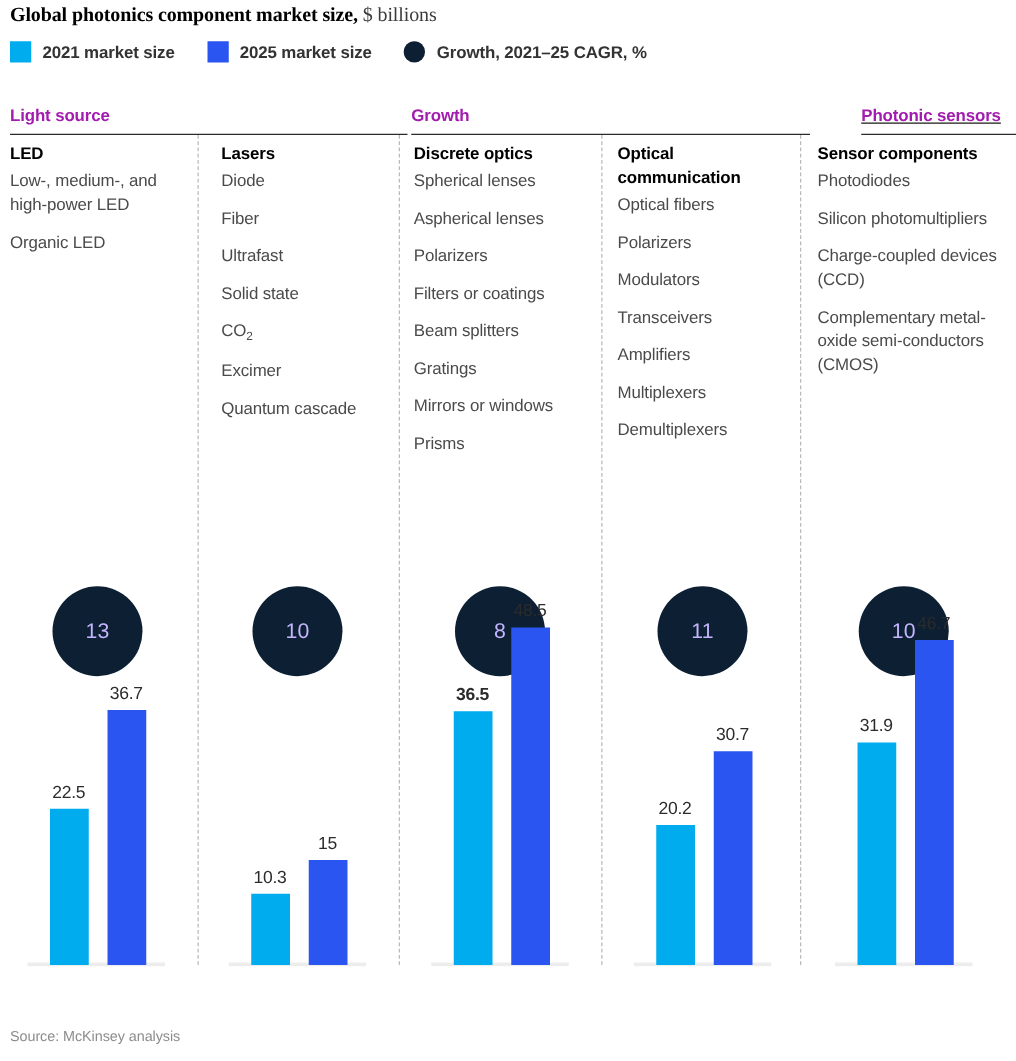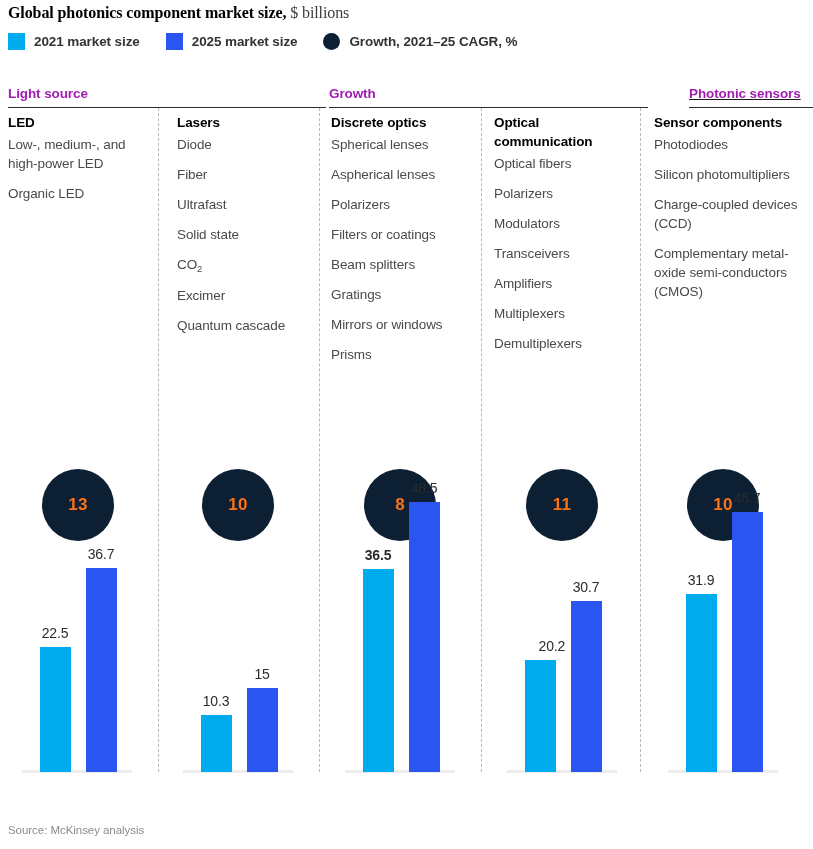--- a/index.html
+++ b/index.html
@@ -132,23 +132,23 @@
     position: absolute;
     width: 72px;
     height: 72px;
     border-radius: 50%;
     display: flex;
     align-items: center;
     justify-content: center;
     top: 469px;
   }
   .growth-value {
-    color: #f97316;
+    color: #c4b5fd;
     font-size: 17px;
-    font-weight: 700;
+    font-weight: 400;
     letter-spacing: 0.2px;
   }
 
   
   .group {
     position: absolute;
     bottom: 77px;
     height: 300px;
   }
   .baseline {
@@ -309,21 +309,21 @@
 
   <div class="group" style="left:345px; width:110px;">
     <div class="bar" style="left: 18px; height: 203px; background: rgb(0, 172, 238);"></div>
     <div class="bar-label" style="left: 8px; bottom: 209px; font-weight: bold;">36.5</div>
     <div class="bar" style="left: 64px; height: 270px; background: rgb(43, 85, 240);"></div>
     <div class="bar-label" style="left: 54px; bottom: 276px;">48.5</div>
   </div>
 
   <div class="group" style="left:507px; width:110px;">
     <div class="bar" style="left: 18px; height: 112px; background: rgb(0, 172, 238);"></div>
-    <div class="bar-label" style="left: 8px; bottom: 118px; text-align: right;">20.2</div>
+    <div class="bar-label" style="left: 8px; bottom: 118px;">20.2</div>
     <div class="bar" style="left: 64px; height: 171px; background: rgb(43, 85, 240);"></div>
     <div class="bar-label" style="left: 54px; bottom: 177px;">30.7</div>
   </div>
 
   <div class="group" style="left:668px; width:110px;">
     <div class="bar" style="left: 18px; height: 178px; background: rgb(0, 172, 238);"></div>
     <div class="bar-label" style="left: 8px; bottom: 184px;">31.9</div>
     <div class="bar" style="left: 64px; height: 260px; background: rgb(43, 85, 240);"></div>
     <div class="bar-label" style="left: 54px; bottom: 266px; text-align: center;">46.7</div>
   </div>

